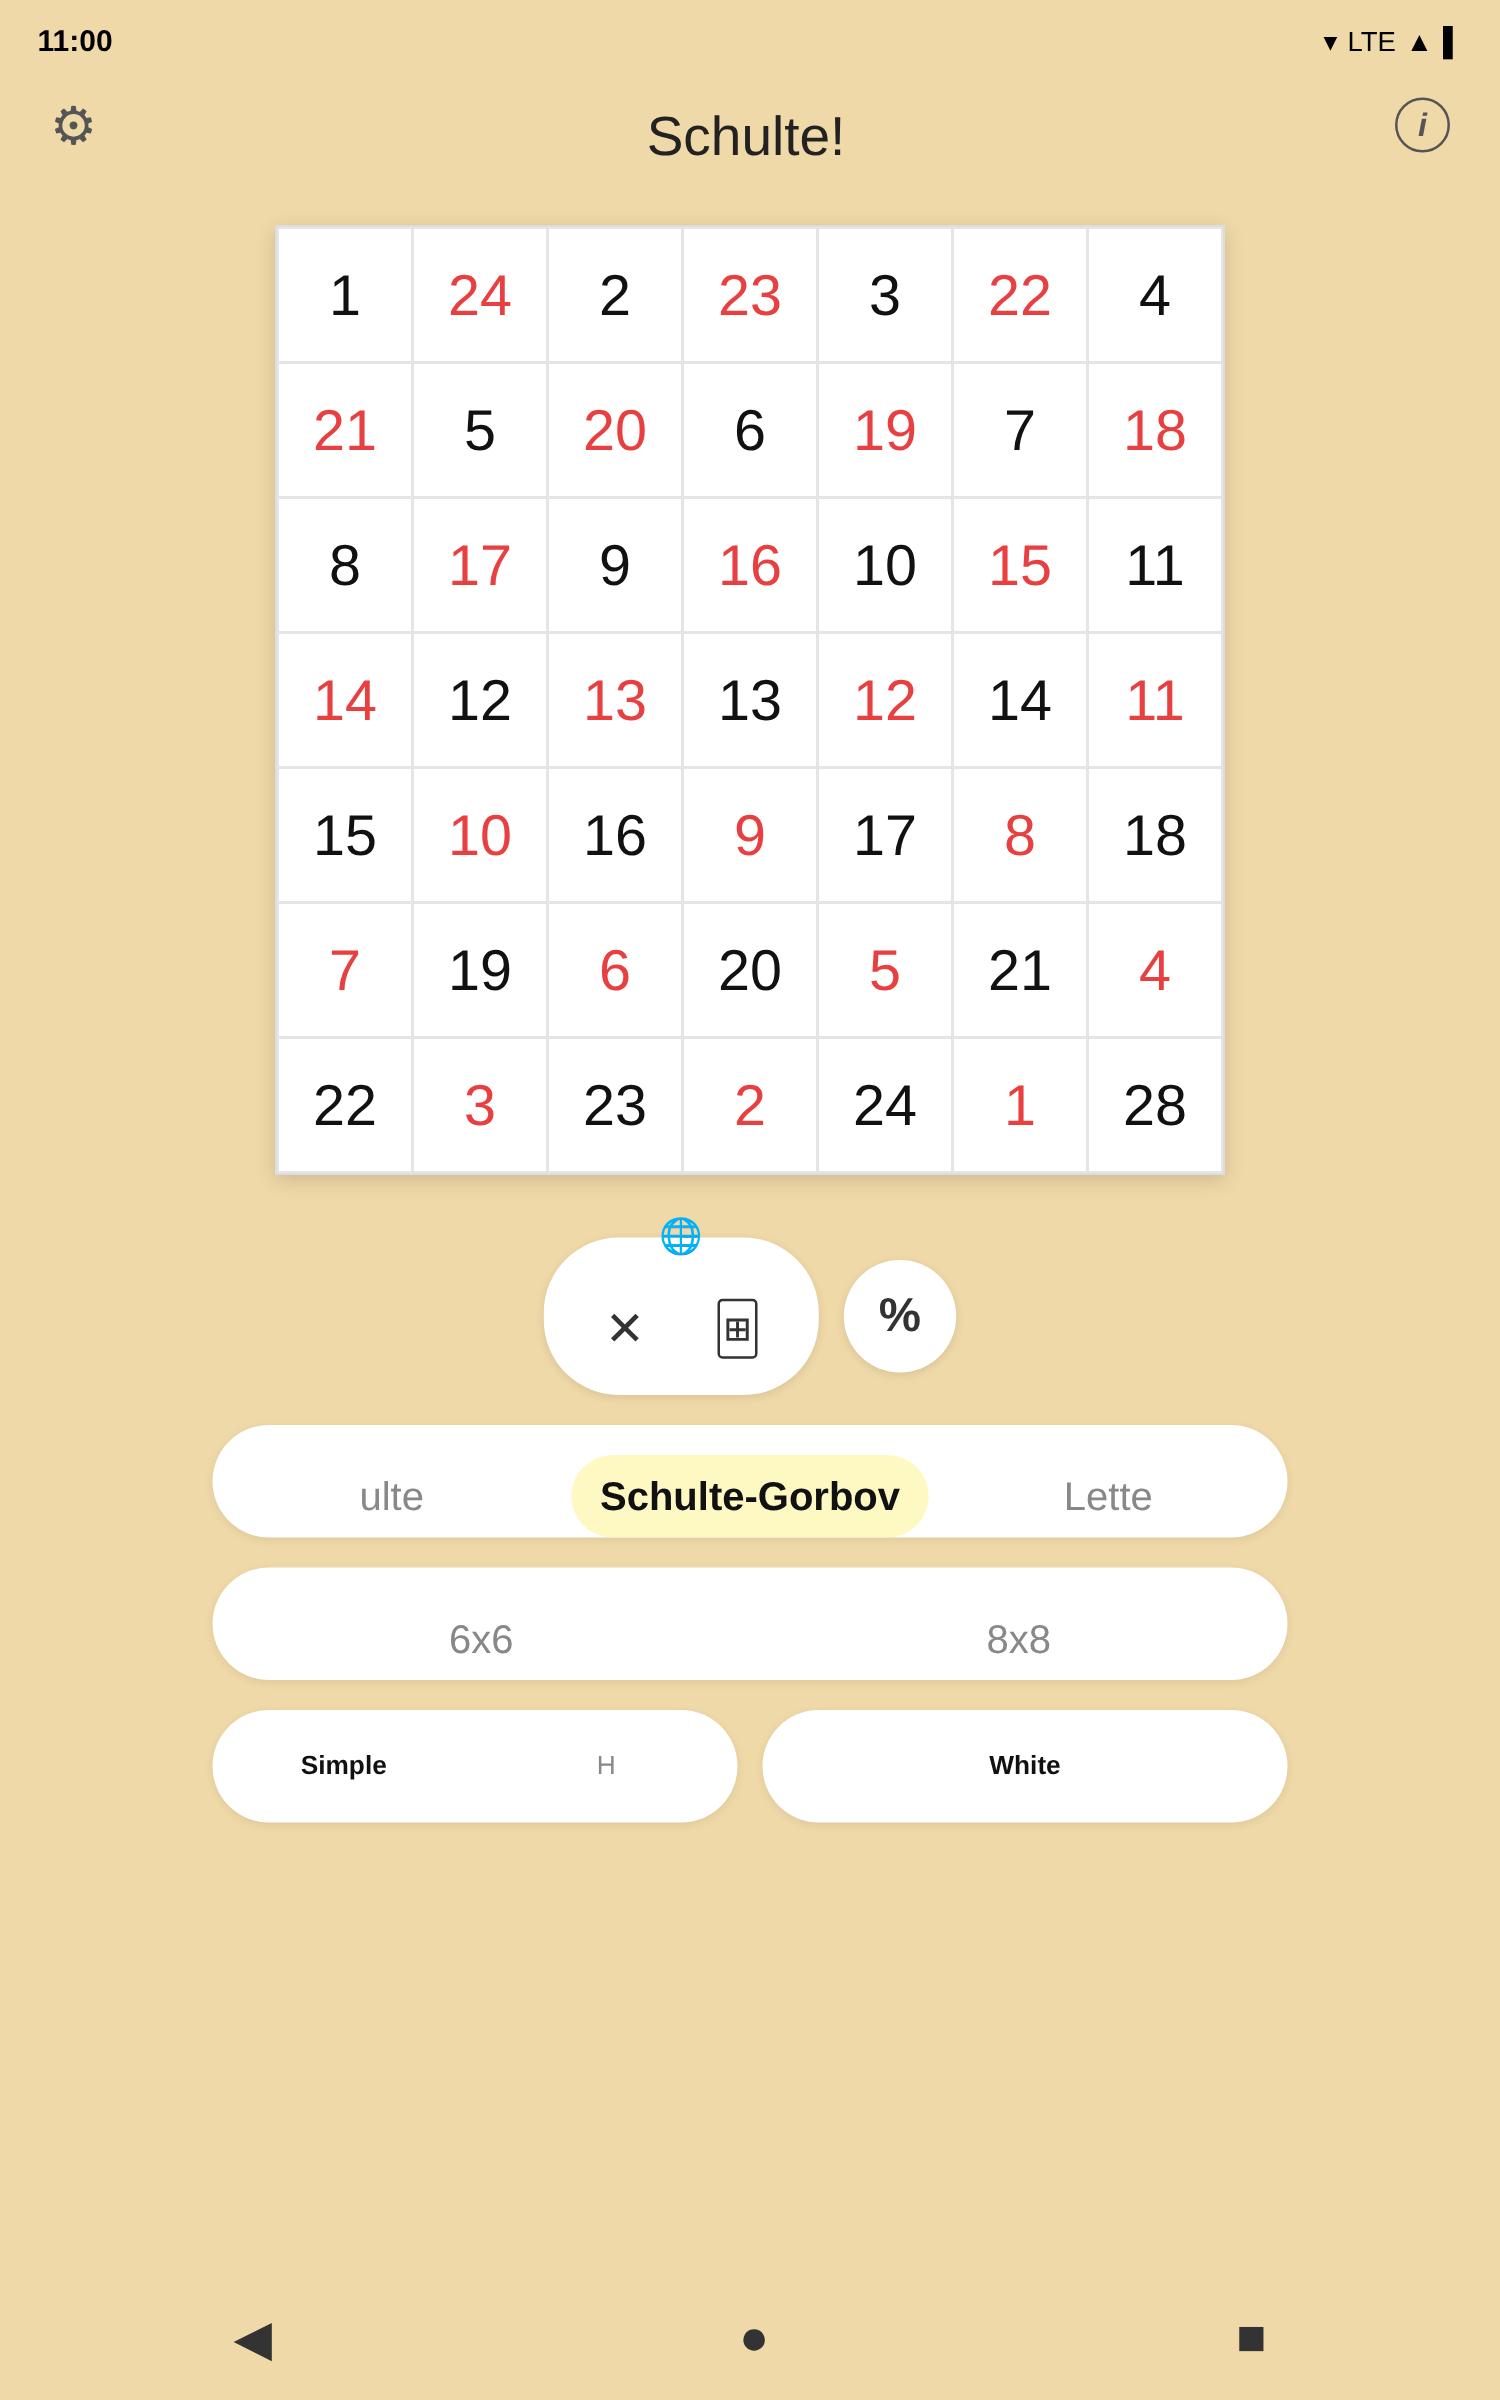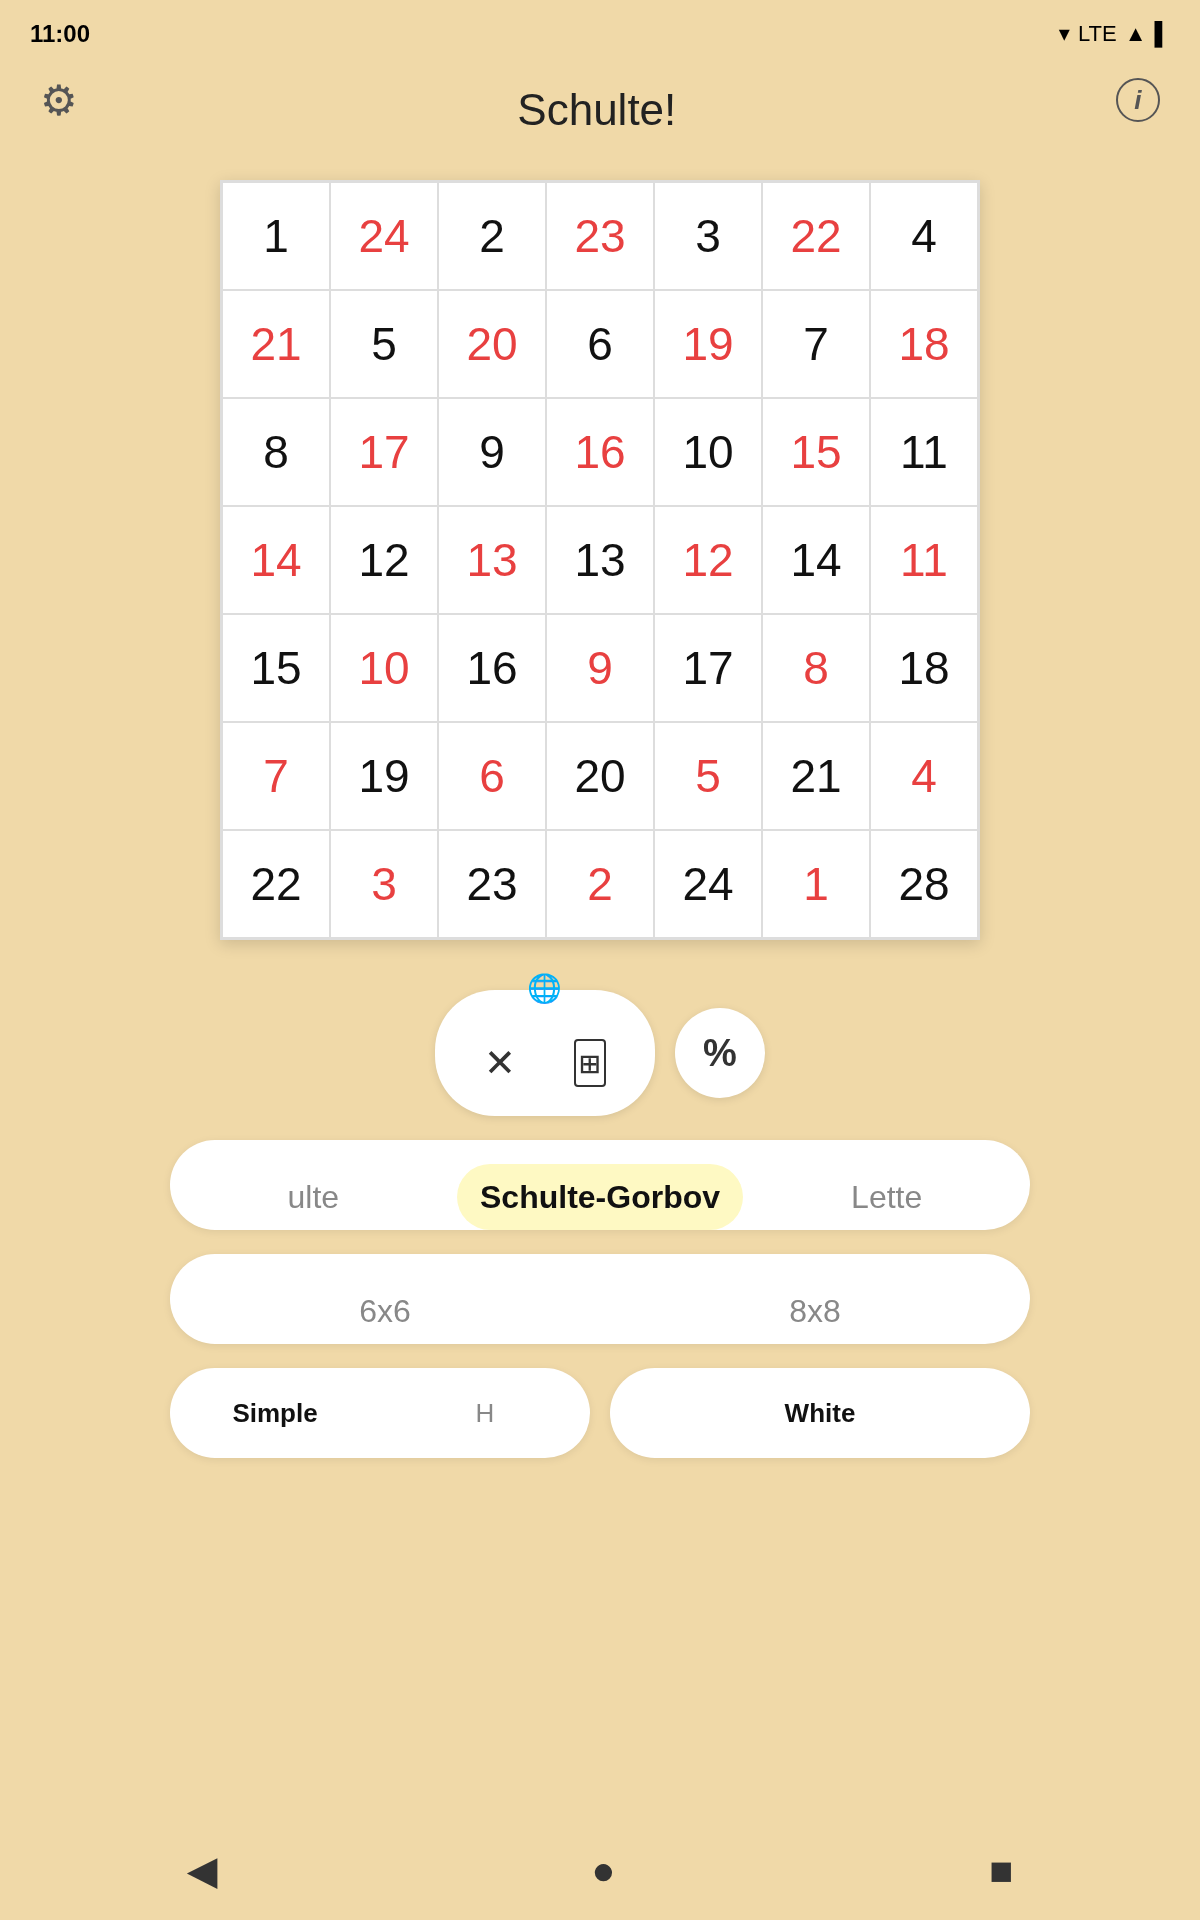--- a/index.html
+++ b/index.html
@@ -212,21 +212,21 @@
     .option-pill.right {
       flex: 1;
       gap: 24px;
     }
 
     .option-item {
       flex: 1;
       display: flex;
       align-items: center;
       justify-content: center;
-      font-size: 26px;
+      font-size: 21px;
       color: #888;
     }
 
     .option-item.active {
       color: #111;
       font-weight: 700;
     }
 
     
     .nav-bar {

